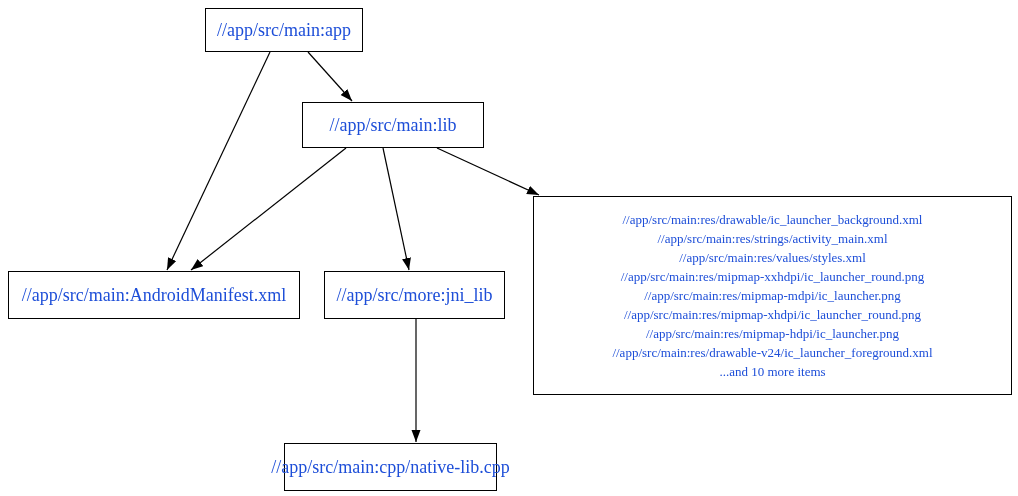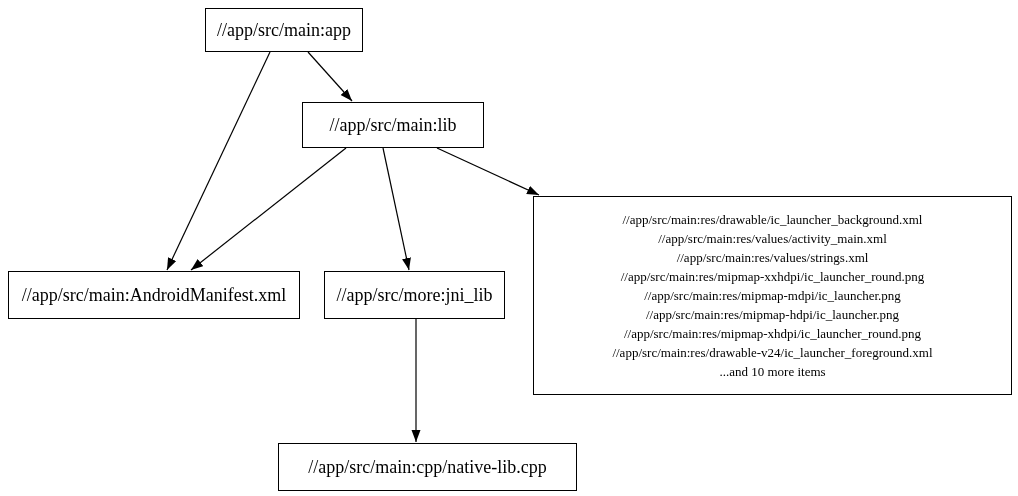--- a/index.html
+++ b/index.html
@@ -6,21 +6,21 @@
     margin: 0;
     padding: 0;
     background: #ffffff;
   }
   #canvas {
     position: relative;
     width: 1018px;
     height: 496px;
     background: #ffffff;
     font-family: "Liberation Serif", "DejaVu Serif", serif;
-    color: #000000;
+    color: #1d4ed8;
     overflow: hidden;
   }
   #edges {
     position: absolute;
     left: 0;
     top: 0;
     width: 1018px;
     height: 496px;
   }
   .node {
@@ -43,21 +43,21 @@
   }
   .node.multiline .res-line {
     white-space: nowrap;
   }
   
   #node-app      { left: 205px; top: 8px;   width: 158px; height: 44px; }
   #node-lib      { left: 302px; top: 102px; width: 182px; height: 46px; }
   #node-manifest { left: 8px;   top: 271px; width: 292px; height: 48px; }
   #node-jni-lib  { left: 324px; top: 271px; width: 181px; height: 48px; }
   #node-res      { left: 533px; top: 196px; width: 479px; height: 199px; }
-  #node-cpp      { left: 278px; top: 443px; width: 299px; height: 48px; }
+  #node-cpp      { left: 284px; top: 443px; width: 213px; height: 48px; }
   .edge {
     stroke: #000000;
     stroke-width: 1.2;
     fill: none;
   }
 </style>
 </head>
 <body>
 
 <div id="canvas">
@@ -87,26 +87,26 @@
   <div class="node" id="node-manifest">
     <span>//app/src/main:AndroidManifest.xml</span>
   </div>
 
   <div class="node" id="node-jni-lib">
     <span>//app/src/more:jni_lib</span>
   </div>
 
   <div class="node multiline" id="node-res">
     <div class="res-line">//app/src/main:res/drawable/ic_launcher_background.xml</div>
-    <div class="res-line">//app/src/main:res/values/activity_main.xml</div>
-    <div class="res-line">//app/src/main:res/values/strings.xml</div>
+    <div class="res-line">//app/src/main:res/strings/activity_main.xml</div>
+    <div class="res-line">//app/src/main:res/values/styles.xml</div>
     <div class="res-line">//app/src/main:res/mipmap-xxhdpi/ic_launcher_round.png</div>
     <div class="res-line">//app/src/main:res/mipmap-mdpi/ic_launcher.png</div>
+    <div class="res-line">//app/src/main:res/mipmap-xhdpi/ic_launcher_round.png</div>
     <div class="res-line">//app/src/main:res/mipmap-hdpi/ic_launcher.png</div>
-    <div class="res-line">//app/src/main:res/mipmap-xhdpi/ic_launcher_round.png</div>
     <div class="res-line">//app/src/main:res/drawable-v24/ic_launcher_foreground.xml</div>
     <div class="res-line">...and 10 more items</div>
   </div>
 
   <div class="node" id="node-cpp">
     <span>//app/src/main:cpp/native-lib.cpp</span>
   </div>
 
 </div>
 

